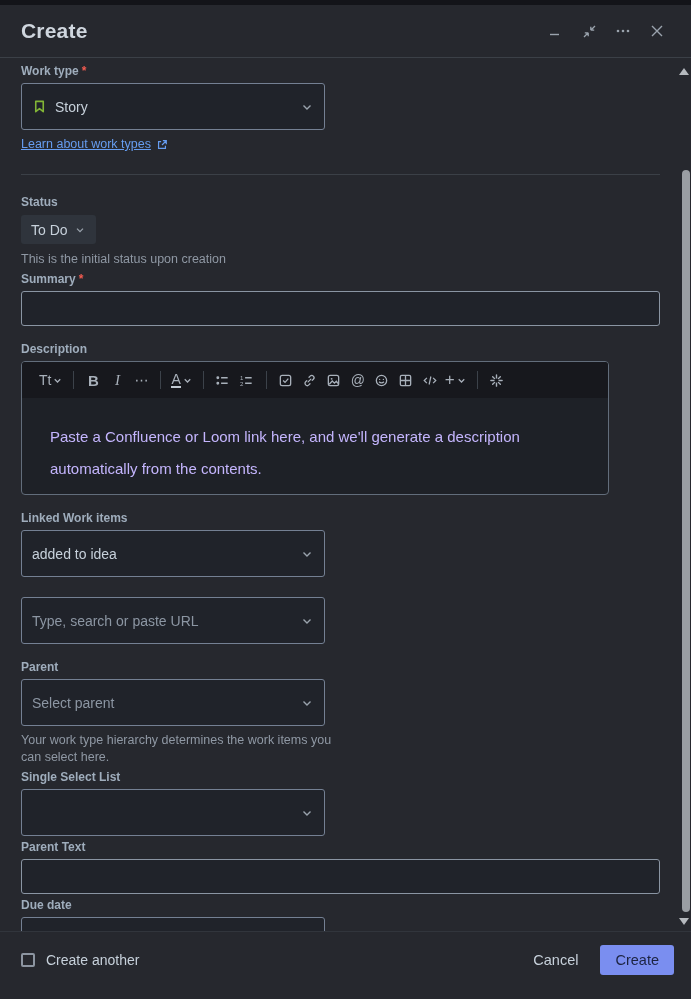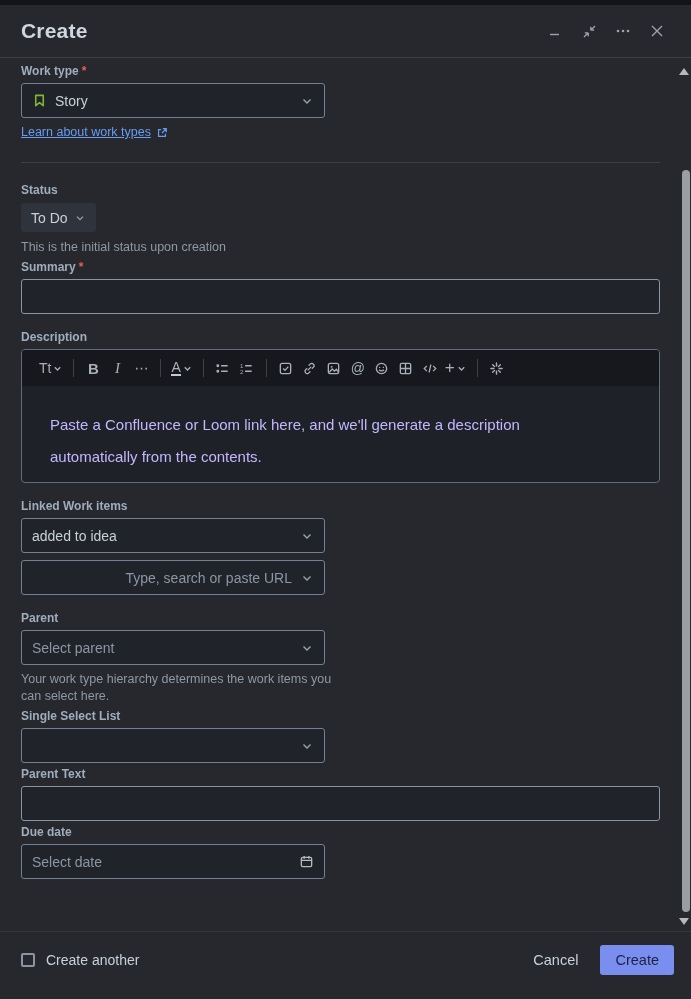--- a/index.html
+++ b/index.html
@@ -16,38 +16,38 @@
   .header{height:52px; display:flex; align-items:center; justify-content:space-between; padding:0 22px 0 21px;}
   .title{font-size:21px; font-weight:700; color:#CFD6DE; letter-spacing:.2px;}
   .win-controls{display:flex; align-items:center; gap:10px;}
   .win-btn{width:24px; height:24px; display:flex; align-items:center; justify-content:center; color:var(--icon); background:transparent; border:none; cursor:pointer;}
   .win-btn svg{display:block;}
   
   .scroll-area{position:relative; height:874px; border-top:1px solid var(--divider); overflow:hidden;}
   .form{padding:6px 31px 0 21px;}
   .field-label{font-size:12px; font-weight:700; color:var(--label); margin-bottom:5px; display:flex; gap:3px;}
   .req{color:var(--red); font-weight:700;}
-  .select{width:304px; height:35px; border:1px solid var(--border-input); border-radius:3px; background:var(--input-bg);
+  .select{width:304px; height:47px; border:1px solid var(--border-input); border-radius:3px; background:var(--input-bg);
     display:flex; align-items:center; padding:0 10px; gap:8px; cursor:pointer;}
   .select .grow{flex:1; font-size:14px; color:var(--text); white-space:nowrap; overflow:hidden;}
   .select .ph{color:#8C96A3;}
   .chev{color:#9AA3AD; flex:none; display:flex;}
   .text-input{width:639px; height:35px; border:1px solid #8A95A3; border-radius:3px; background:var(--input-bg);
     color:var(--text); font-size:14px; padding:0 10px; outline:none; font-family:inherit;}
   .link-row{margin-top:7px; display:flex; align-items:flex-end; gap:5px;}
   .link{color:var(--link); font-size:12.5px; text-decoration:underline; cursor:pointer;}
   .ext-icon{color:var(--link); display:flex;}
   .divider{height:1px; background:var(--divider); margin:23px 0 20px 0; width:639px;}
   .status-btn{margin-top:1px; height:29px; background:var(--subtle-btn); border:none; border-radius:3px; color:var(--text);
     font-size:14px; font-family:inherit; display:inline-flex; align-items:center; gap:6px; padding:0 10px; cursor:pointer;}
   .helper{font-size:12.5px; color:var(--helper); margin-top:7px; line-height:17px;}
   .mt-sec{margin-top:4px;}
   .mt-sec2{margin-top:16px;}
   
-  .editor{width:639px; border:1px solid #626D7B; border-radius:4px; overflow:hidden; background:var(--editor-body);}
+  .editor{width:588px; border:1px solid #626D7B; border-radius:4px; overflow:hidden; background:var(--editor-body);}
   .toolbar{height:36px; background:var(--editor-toolbar); display:flex; align-items:center; padding:0 10px 0 14px;}
   .tb-btn{display:flex; align-items:center; justify-content:center; min-width:24px; height:26px; padding:0 3px; background:transparent;
     border:none; color:#A8B0BA; cursor:pointer; font-family:inherit; font-size:14px; gap:1px;}
   .tb-btn svg{display:block;}
   .tb-sep{width:1px; height:18px; background:#3C424A; margin:0 7px; flex:none;}
   .tb-bold{font-weight:700; font-size:15px;}
   .tb-italic{font-style:italic; font-family:"Liberation Serif", serif; font-size:15px;}
   .tb-color span{border-bottom:2px solid #C2CAD3; line-height:13px; font-size:14px;}
   .tb-code{font-size:12px; letter-spacing:-1px;}
   .editor-body{height:96px; padding:23px 28px; cursor:text;}
@@ -251,21 +251,21 @@
     
     <div class="field-label mt-sec2">Linked Work items</div>
     <div class="select">
       <span class="grow">added to idea</span>
       <span class="chev">
         <svg width="14" height="14" viewBox="0 0 16 16" stroke="currentColor" stroke-width="1.6" fill="none">
             <path d="M4 6.2l4 4 4-4"></path>
           </svg>
       </span>
     </div>
-    <div class="select" style="margin-top:7px;text-align:right;">
+    <div class="select" style="margin-top:20px;">
       <span class="grow ph">Type, search or paste URL</span>
       <span class="chev">
         <svg width="14" height="14" viewBox="0 0 16 16" stroke="currentColor" stroke-width="1.6" fill="none">
             <path d="M4 6.2l4 4 4-4"></path>
           </svg>
       </span>
     </div>
 
     
     <div class="field-label mt-sec2">Parent</div>

